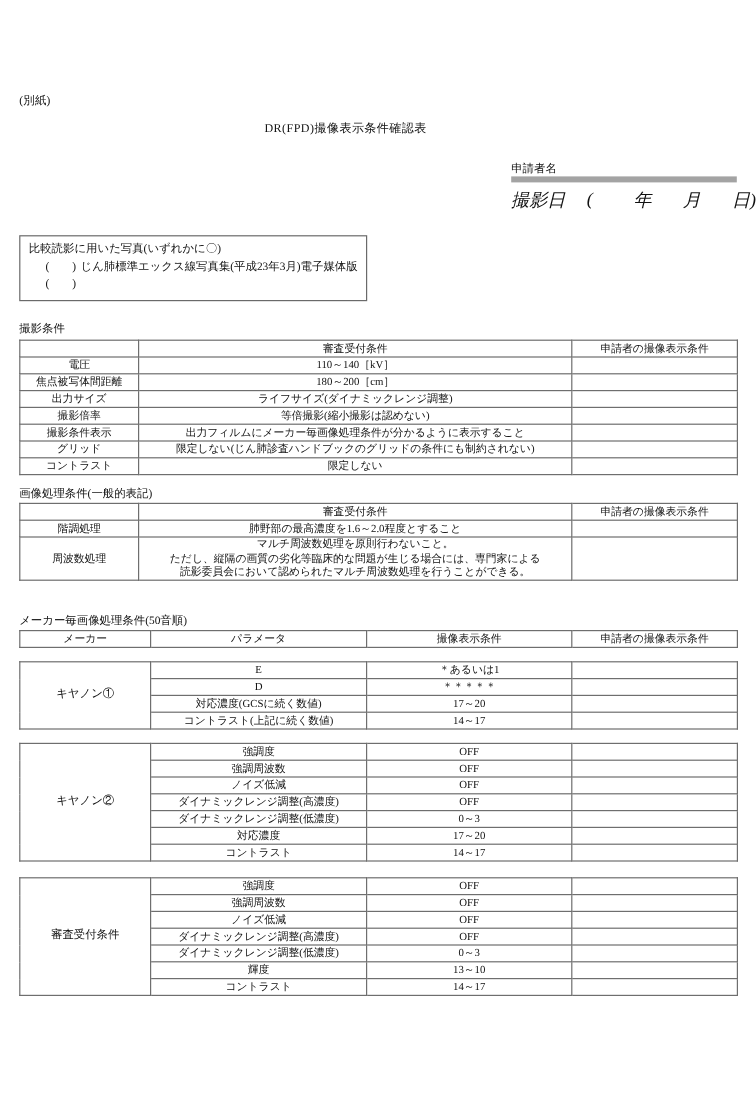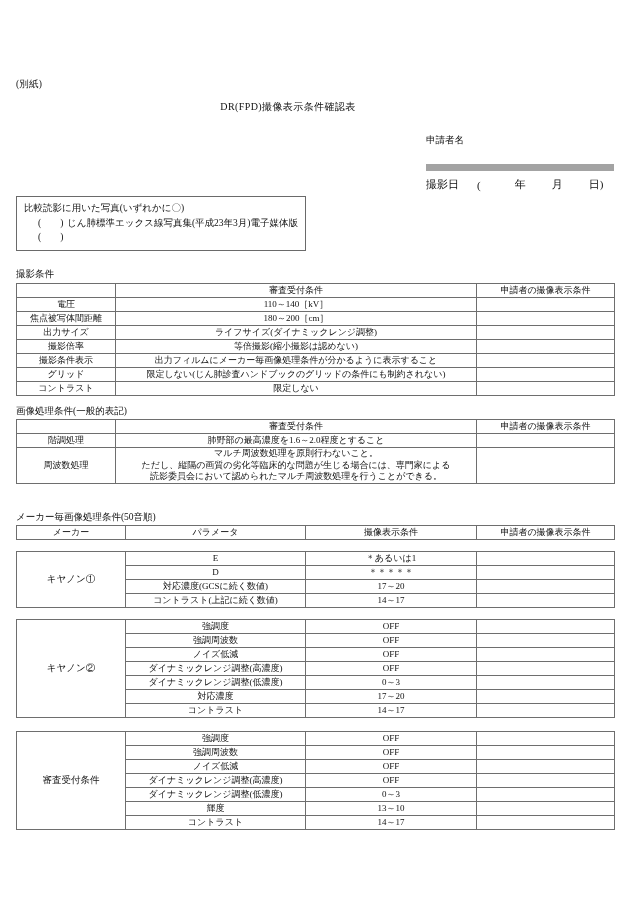--- a/index.html
+++ b/index.html
@@ -43,31 +43,32 @@
   }
   .applicant-block {
     position: absolute;
     right: 16px;
     top: 134px;
     width: 188px;
   }
   .applicant-row {
     display: flex;
     align-items: flex-end;
-    border-bottom: 7px solid #a3a3a3;
-    padding-bottom: 17px;
+    border-bottom: 5px solid #a3a3a3;
+    padding-bottom: 0;
     margin-bottom: 6px;
     font-size: 9.5px;
   }
   .applicant-row .lbl { white-space: nowrap; }
   .date-row {
     display: flex;
-    font-size: 11px;
+    font-size: 15px;
     white-space: nowrap;
     align-items: center;
+    font-style: italic;
   }
   .date-row .lbl { margin-right: 18px; }
   .date-row .paren-open { margin-right: 34px; }
   .date-row .unit-y { margin-right: 26px; }
   .date-row .unit-m { margin-right: 26px; }
 
   
   .compare-box {
     position: absolute;
     left: 16px;

